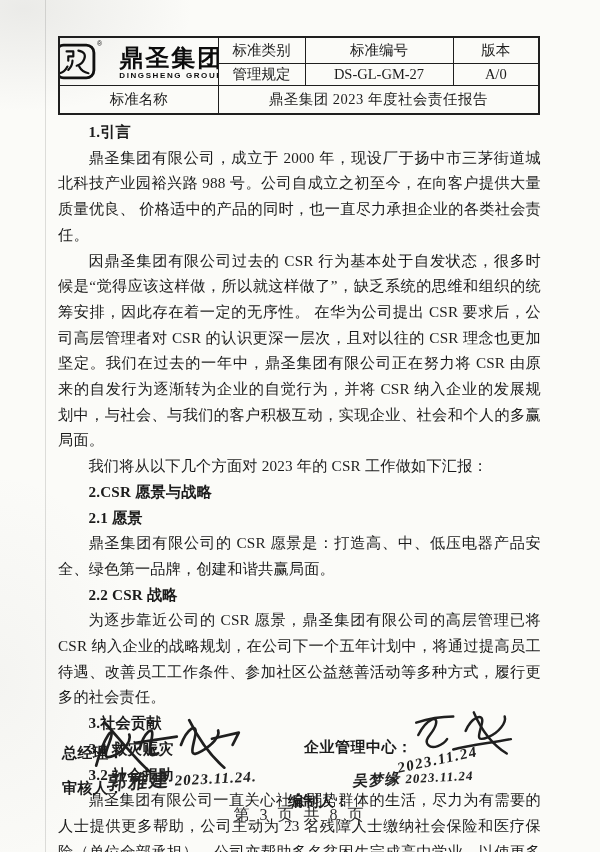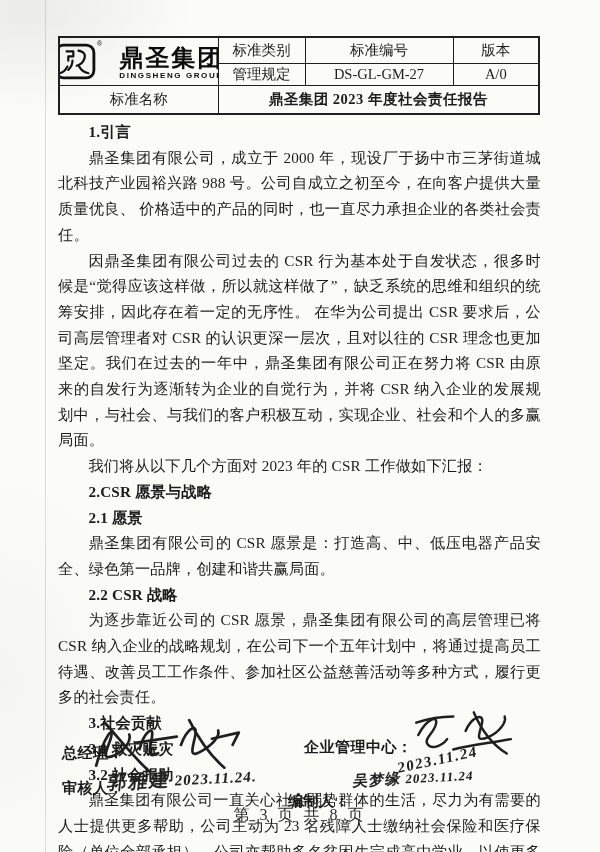--- a/index.html
+++ b/index.html
@@ -27,21 +27,21 @@
   }
   td.thick-bottom { border-bottom-width:2px; }
   .col-logo { width:159px; } .col-cat { width:87px; } .col-num { width:148px;margin-left:48px; } .col-ver { width:86px; }
   .logo-cell { padding:3px 0; }
   .logo-wrap { display:flex; align-items:flex-end; justify-content:center; gap:23px; }
   .logo-icon { position:relative; width:42px; height:37px; flex:0 0 auto; }
   .logo-reg { position:absolute; top:-3px; right:-6px; font-size:7px; font-family:"Liberation Sans",sans-serif; color:#111; }
   .logo-texts { display:flex; flex-direction:column; align-items:flex-start; line-height:1; }
   .logo-cn { font-family:"Liberation Sans","DejaVu Sans",sans-serif; font-weight:900; font-size:24px; letter-spacing:2px; color:#0c0c0c; }
   .logo-en { font-family:"Liberation Sans","DejaVu Sans",sans-serif; font-weight:700; font-size:8px; letter-spacing:1.6px; color:#0c0c0c; margin-top:2px; }
-  .head-title { font-weight:bold; font-size:15px; letter-spacing:0.5px; }
+  .head-title { font-weight:normal; font-size:15px; letter-spacing:0.5px; }
 
   
   .content { position:absolute; left:58px; top:119px; width:483px; }
   .content p {
     font-size:15.2px; line-height:25.7px; text-align:justify;
     text-indent:2em; letter-spacing:0.2px; color:#1b1b1b;
   }
   .content p.h { font-weight:bold; }
 
   

